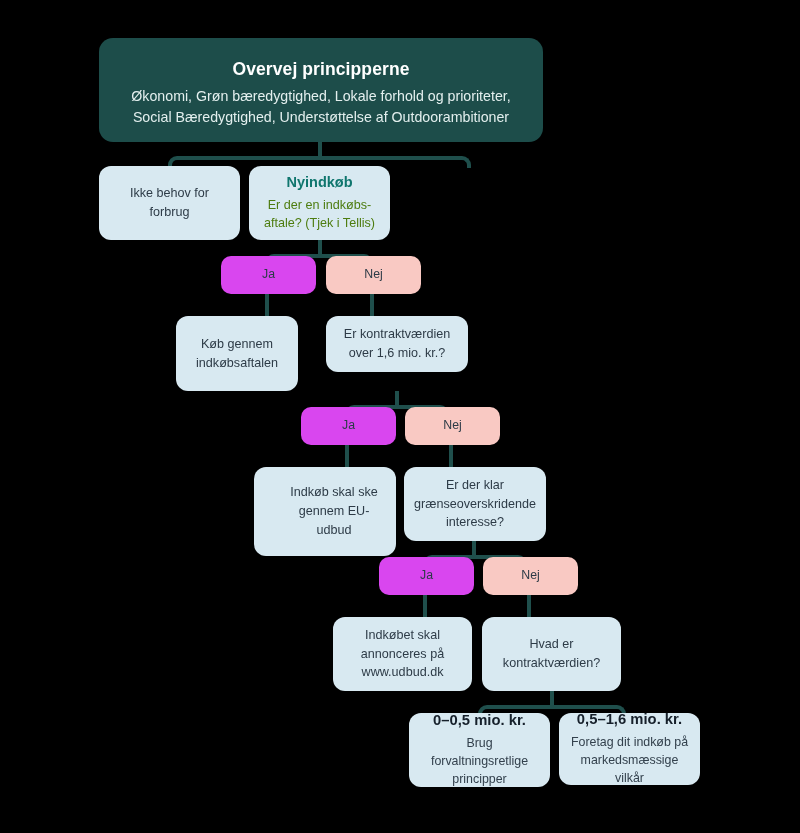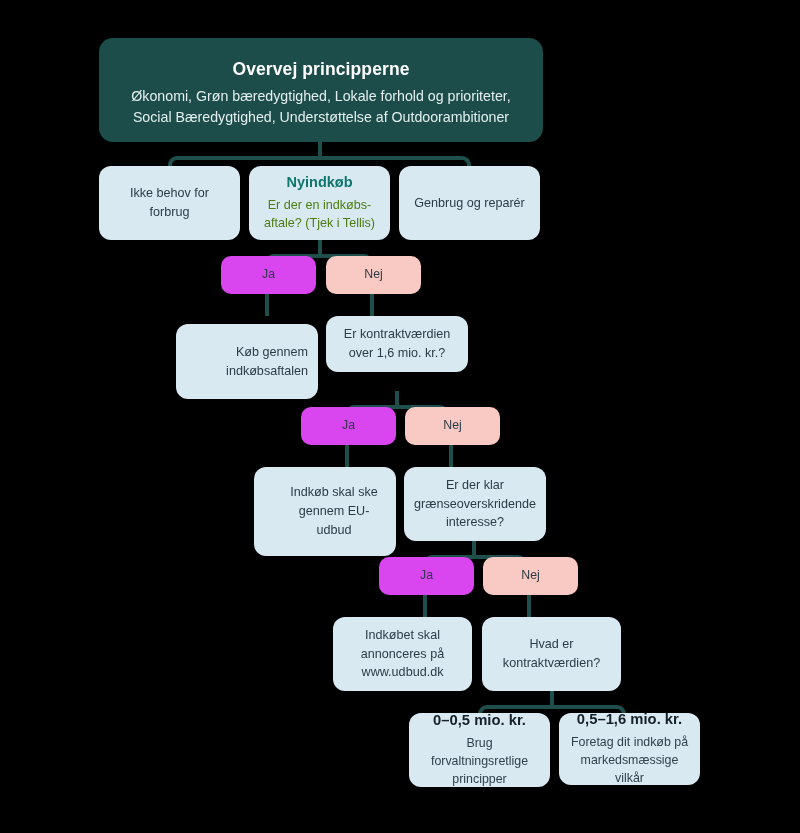--- a/index.html
+++ b/index.html
@@ -162,33 +162,30 @@
   <div class="node node-info" style="left:99px; top:166px; width:141px; height:74px;">
     <div class="body">Ikke behov for forbrug</div>
   </div>
 
   <div class="node node-info" style="left:249px; top:166px; width:141px; height:74px;">
     <div class="title">Nyindkøb</div>
     <div class="sub">Er der en indkøbs-</div>
     <div class="sub">aftale? (Tjek i Tellis)</div>
   </div>
 
-  <div class="node node-info" style="left:399px; top:166px; width:141px; height:74px;">
-    <div class="body">Genbrug og reparér</div>
-  </div>
 
   <div class="node node-yes" style="left:221px; top:256px; width:95px; height:38px;">
     <div class="body">Ja</div>
   </div>
 
   <div class="node node-no" style="left:326px; top:256px; width:95px; height:38px;">
     <div class="body">Nej</div>
   </div>
 
-  <div class="node node-info" style="left:176px; top:324px; width:142px; height:75px;align-items:flex-end;">
+  <div class="node node-info" style="left:176px; top:316px; width:122px; height:75px;">
     <div class="body">Køb gennem</div>
     <div class="body">indkøbsaftalen</div>
   </div>
 
   <div class="node node-info" style="left:326px; top:316px; width:142px; height:56px;">
     <div class="body">Er kontraktværdien</div>
     <div class="body">over 1,6 mio. kr.?</div>
   </div>
 
   <div class="node node-yes" style="left:301px; top:407px; width:95px; height:38px;">

